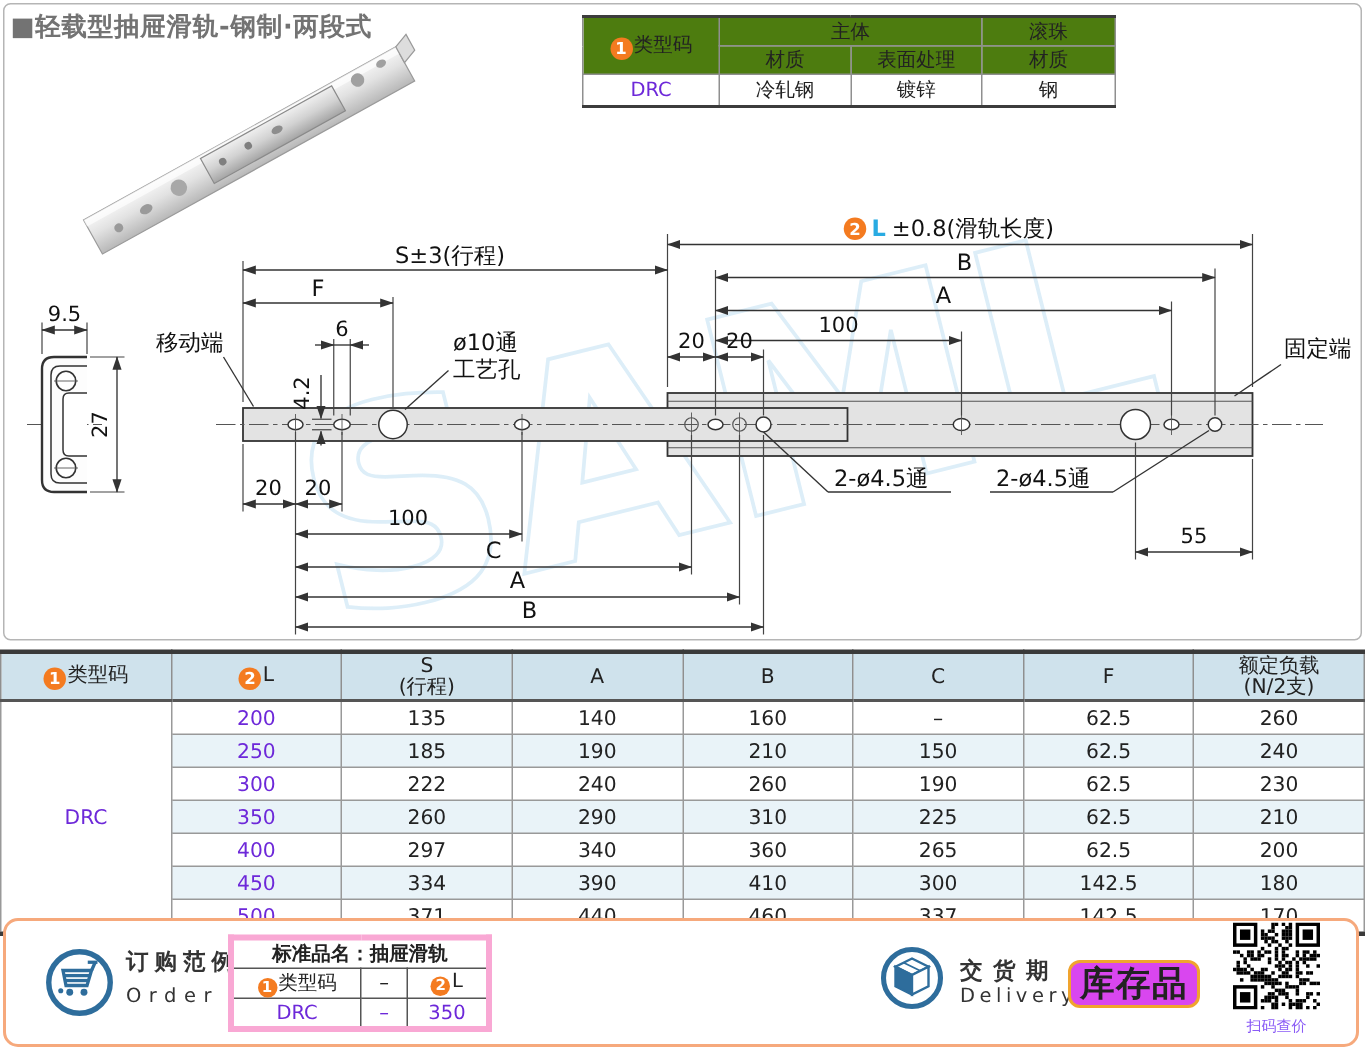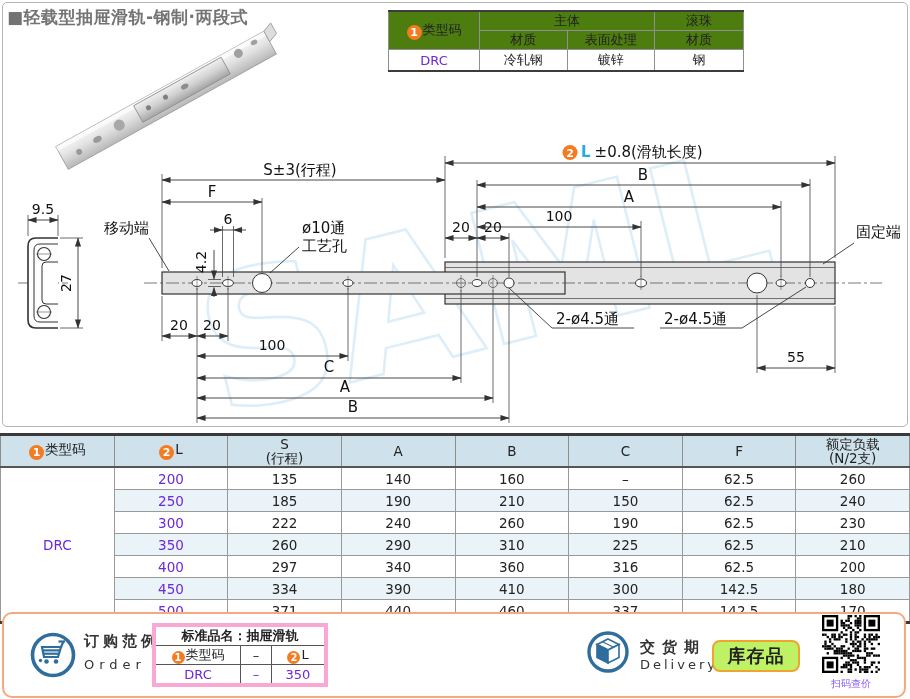--- a/index.html
+++ b/index.html
@@ -31,21 +31,21 @@
   .dim-table th{background:#cfe2ec;border:1px solid #8f8f8f;border-bottom:2px solid #555;height:30px;font-weight:normal;padding:0;line-height:14px;}
   .dim-table td{border:1px solid #999;text-align:center;height:21px;padding:0;background:#fff;}
   .dim-table tbody tr:nth-child(even) td{background:#e9f3f8;}
   .dim-table td.typecode{background:#fff !important;}
   
   .footer-box{position:absolute;left:2px;top:612px;width:900px;height:82px;border:2px solid #f6a97c;border-radius:10px;background:#fff;}
   .ftxt-cn{position:absolute;font-size:15px;letter-spacing:4px;color:#333;font-weight:bold;}
   .ftxt-en{position:absolute;font-size:13px;letter-spacing:5px;color:#333;}
   .order-table{position:absolute;left:152px;top:623px;border-collapse:collapse;font-size:13px;border:4px solid #f9a8d4;}
   .order-table td{border:1px solid #555;text-align:center;height:18px;padding:0 4px;}
-  .stock-pill{position:absolute;left:712px;top:640px;width:84px;height:28px;background:#bef264;border:2px solid #f0a42e;border-radius:8px;font-size:18px;font-weight:bold;color:#222;text-align:center;line-height:28px;letter-spacing:1px;}
+  .stock-pill{position:absolute;left:712px;top:640px;width:84px;height:28px;background:#d946ef;border:2px solid #f0a42e;border-radius:8px;font-size:23px;font-weight:bold;color:#222;text-align:center;line-height:28px;letter-spacing:1px;}
   .qr{position:absolute;left:822px;top:615px;}
   .qr-label{position:absolute;left:820px;top:677px;width:62px;text-align:center;font-size:10px;color:#8b5cf6;}
   .icon-circ{position:absolute;}
 </style>
 </head>
 <body>
 
 <div class="top-box"></div>
 
 <svg class="drawing" viewBox="0 0 910 430">
@@ -296,21 +296,21 @@
         <td>310</td>
         <td>225</td>
         <td>62.5</td>
         <td>210</td>
       </tr>
       <tr>
         <td class="link">400</td>
         <td>297</td>
         <td>340</td>
         <td>360</td>
-        <td>316</td>
+        <td>265</td>
         <td>62.5</td>
         <td>200</td>
       </tr>
       <tr>
         <td class="link">450</td>
         <td>334</td>
         <td>390</td>
         <td>410</td>
         <td>300</td>
         <td>142.5</td>

